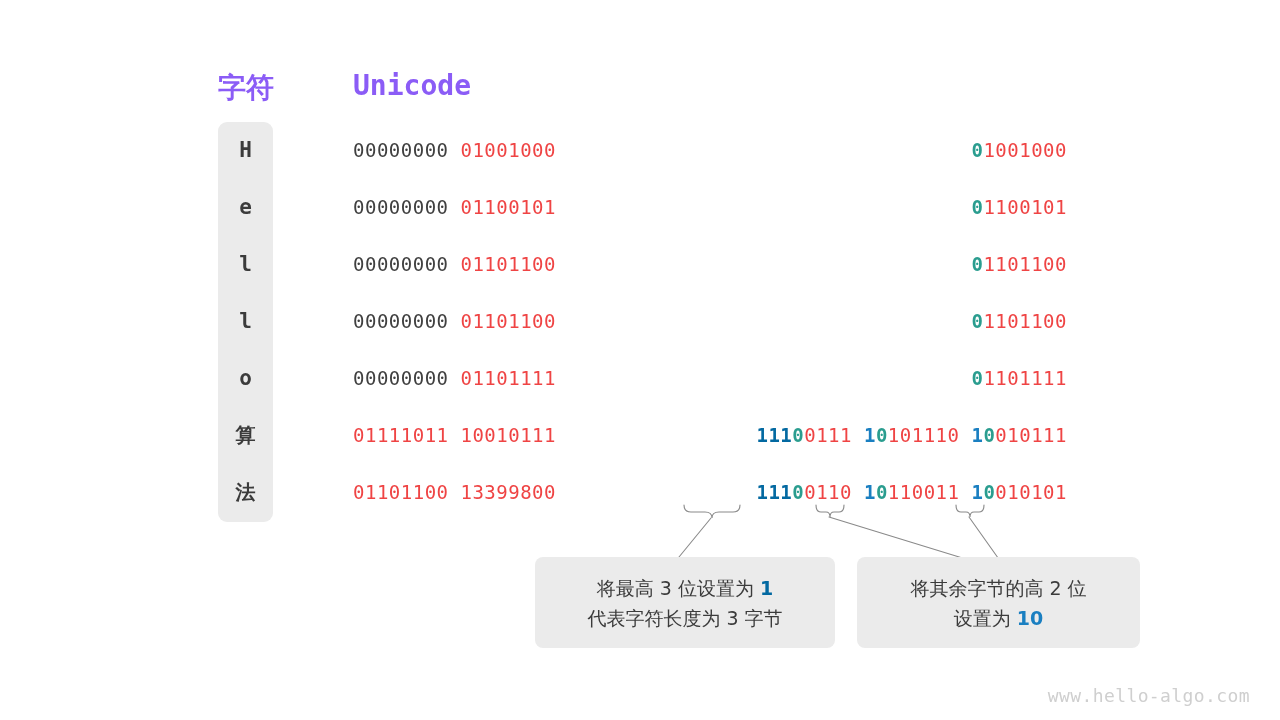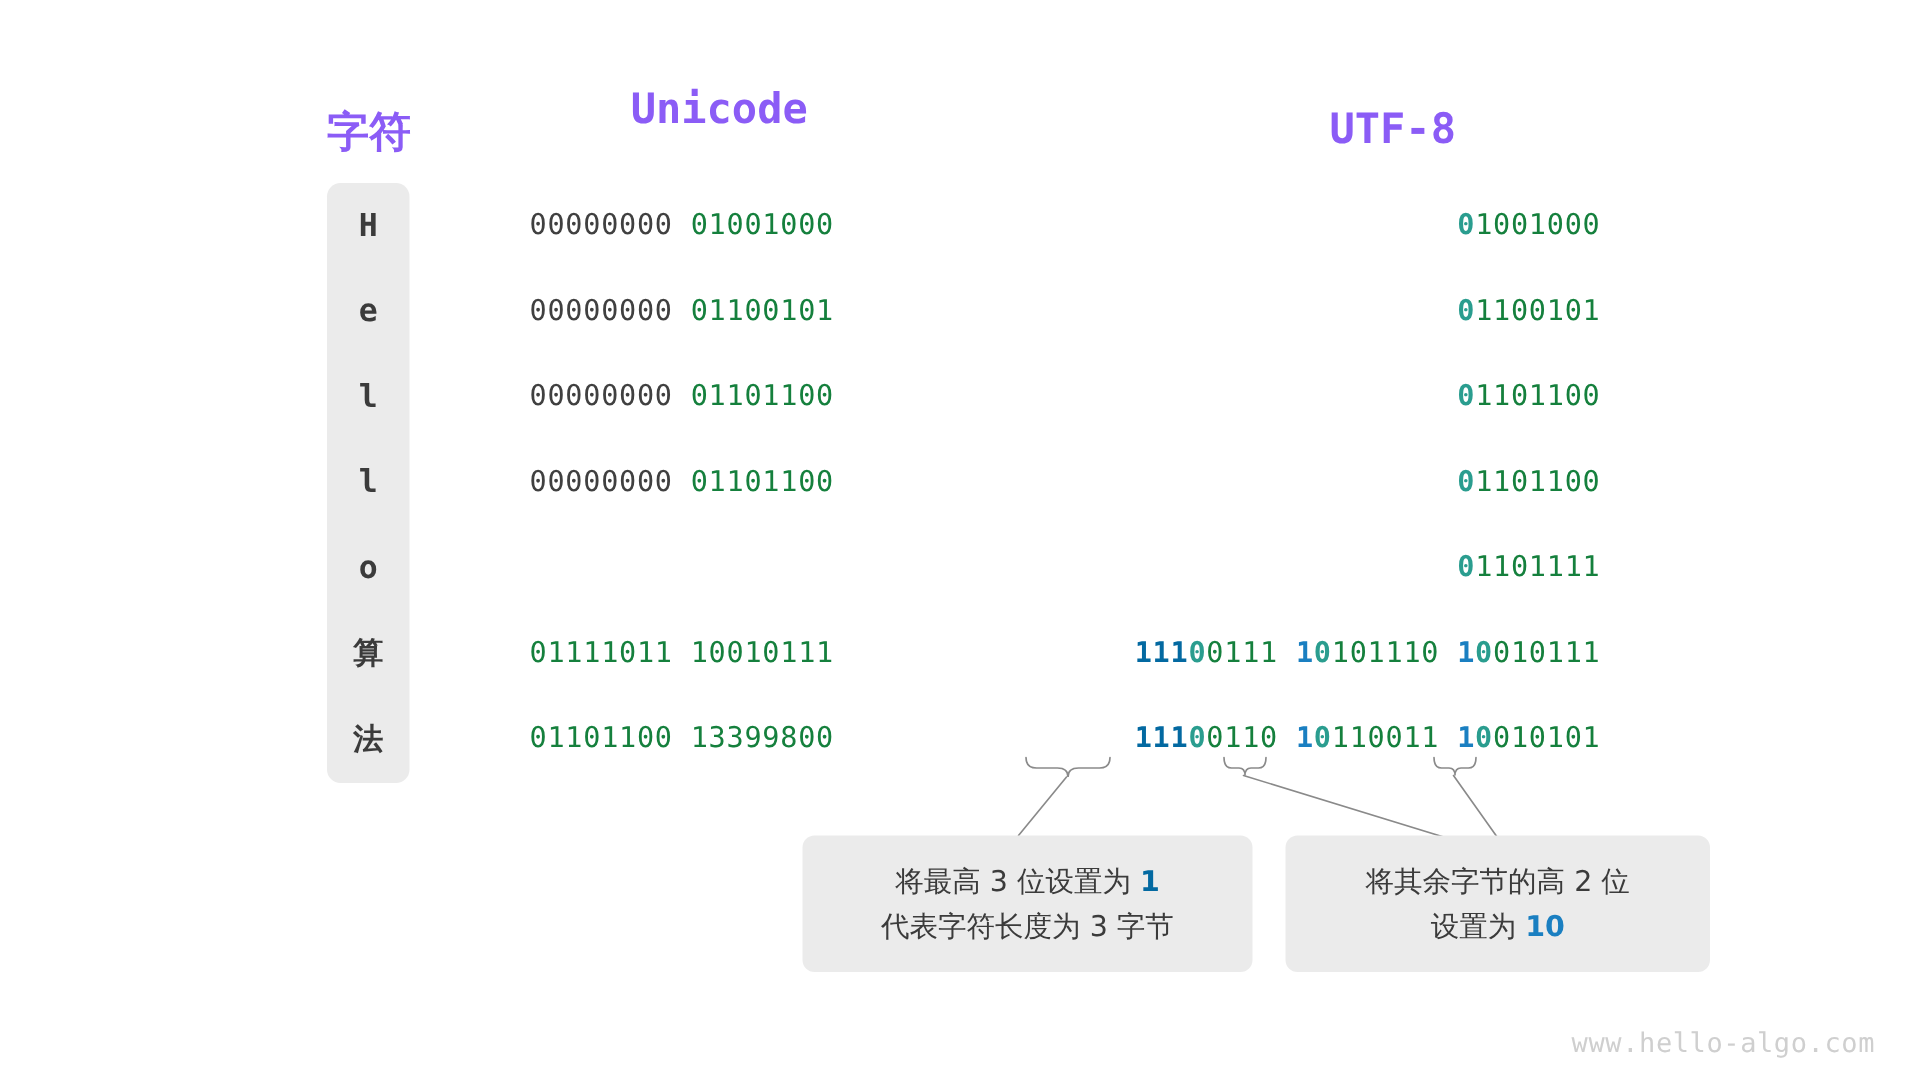--- a/index.html
+++ b/index.html
@@ -26,21 +26,21 @@
     font-family: "DejaVu Sans Mono", monospace;
     font-weight: bold;
     font-size: 28px;
     color: #8b5cf6;
     white-space: nowrap;
   }
   .col-header.cjk {
     font-family: "DejaVu Sans", sans-serif;
   }
   #header-char  { left: 218px; top: 69px; width: 55px; text-align: center; }
-  #header-unicode { left: 353px; top: 56px; width: 253px; text-align: center; }
+  #header-unicode { left: 353px; top: 69px; width: 253px; }
   #header-utf8  { left: 790px; top: 69px; width: 277px; text-align: center; }
 
   
   #char-column-bg {
     position: absolute;
     left: 218px;
     top: 122px;
     width: 55px;
     height: 400px;
     background: #ebebeb;
@@ -98,21 +98,21 @@
     text-align: right;
     font-family: "DejaVu Sans Mono", monospace;
     font-size: 19px;
     letter-spacing: 0.5px;
     white-space: pre;
     color: #3b3b3b;
   }
 
   
   .b-dim   { color: #404040; }
-  .b-dark  { color: #15803d; }
+  .b-dark  { color: #ef4444; }
   .b-green { color: #0369a1; font-weight: bold; }
   .b-teal  { color: #2a9d8f; font-weight: bold; }
   .b-blue  { color: #1a7fc1; font-weight: bold; }
 
   
   #connectors {
     position: absolute;
     left: 0;
     top: 0;
     width: 1280px;
@@ -149,21 +149,20 @@
     letter-spacing: 0.4px;
   }
 </style>
 </head>
 <body>
 
 <div id="diagram-root">
 
   <div class="col-header cjk" id="header-char">字符</div>
   <div class="col-header" id="header-unicode">Unicode</div>
-  <div class="col-header" id="header-utf8">UTF-8</div>
 
   <div id="char-column-bg"></div>
 
   <div class="row" style="top:122px;">
     <div class="cell-char">H</div>
     <div class="cell-unicode"><span class="b-dim">00000000</span> <span class="b-dark">01001000</span></div>
     <div class="cell-utf8"><span class="b-teal">0</span><span class="b-dark">1001000</span></div>
   </div>
 
   <div class="row" style="top:179px;">
@@ -179,20 +178,21 @@
   </div>
 
   <div class="row" style="top:293px;">
     <div class="cell-char">l</div>
     <div class="cell-unicode"><span class="b-dim">00000000</span> <span class="b-dark">01101100</span></div>
     <div class="cell-utf8"><span class="b-teal">0</span><span class="b-dark">1101100</span></div>
   </div>
 
   <div class="row" style="top:350px;">
     <div class="cell-char">o</div>
+    <div class="cell-unicode"><span class="b-dim">00000000</span> <span class="b-dark">01101111</span></div>
     <div class="cell-utf8"><span class="b-teal">0</span><span class="b-dark">1101111</span></div>
   </div>
 
   <div class="row" style="top:407px;">
     <div class="cell-char cjk">算</div>
     <div class="cell-unicode"><span class="b-dark">01111011</span> <span class="b-dark">10010111</span></div>
     <div class="cell-utf8"><span class="b-green">111</span><span class="b-teal">0</span><span class="b-dark">0111</span> <span class="b-blue">1</span><span class="b-teal">0</span><span class="b-dark">101110</span> <span class="b-blue">1</span><span class="b-teal">0</span><span class="b-dark">010111</span></div>
   </div>
 
   <div class="row" style="top:464px;">

